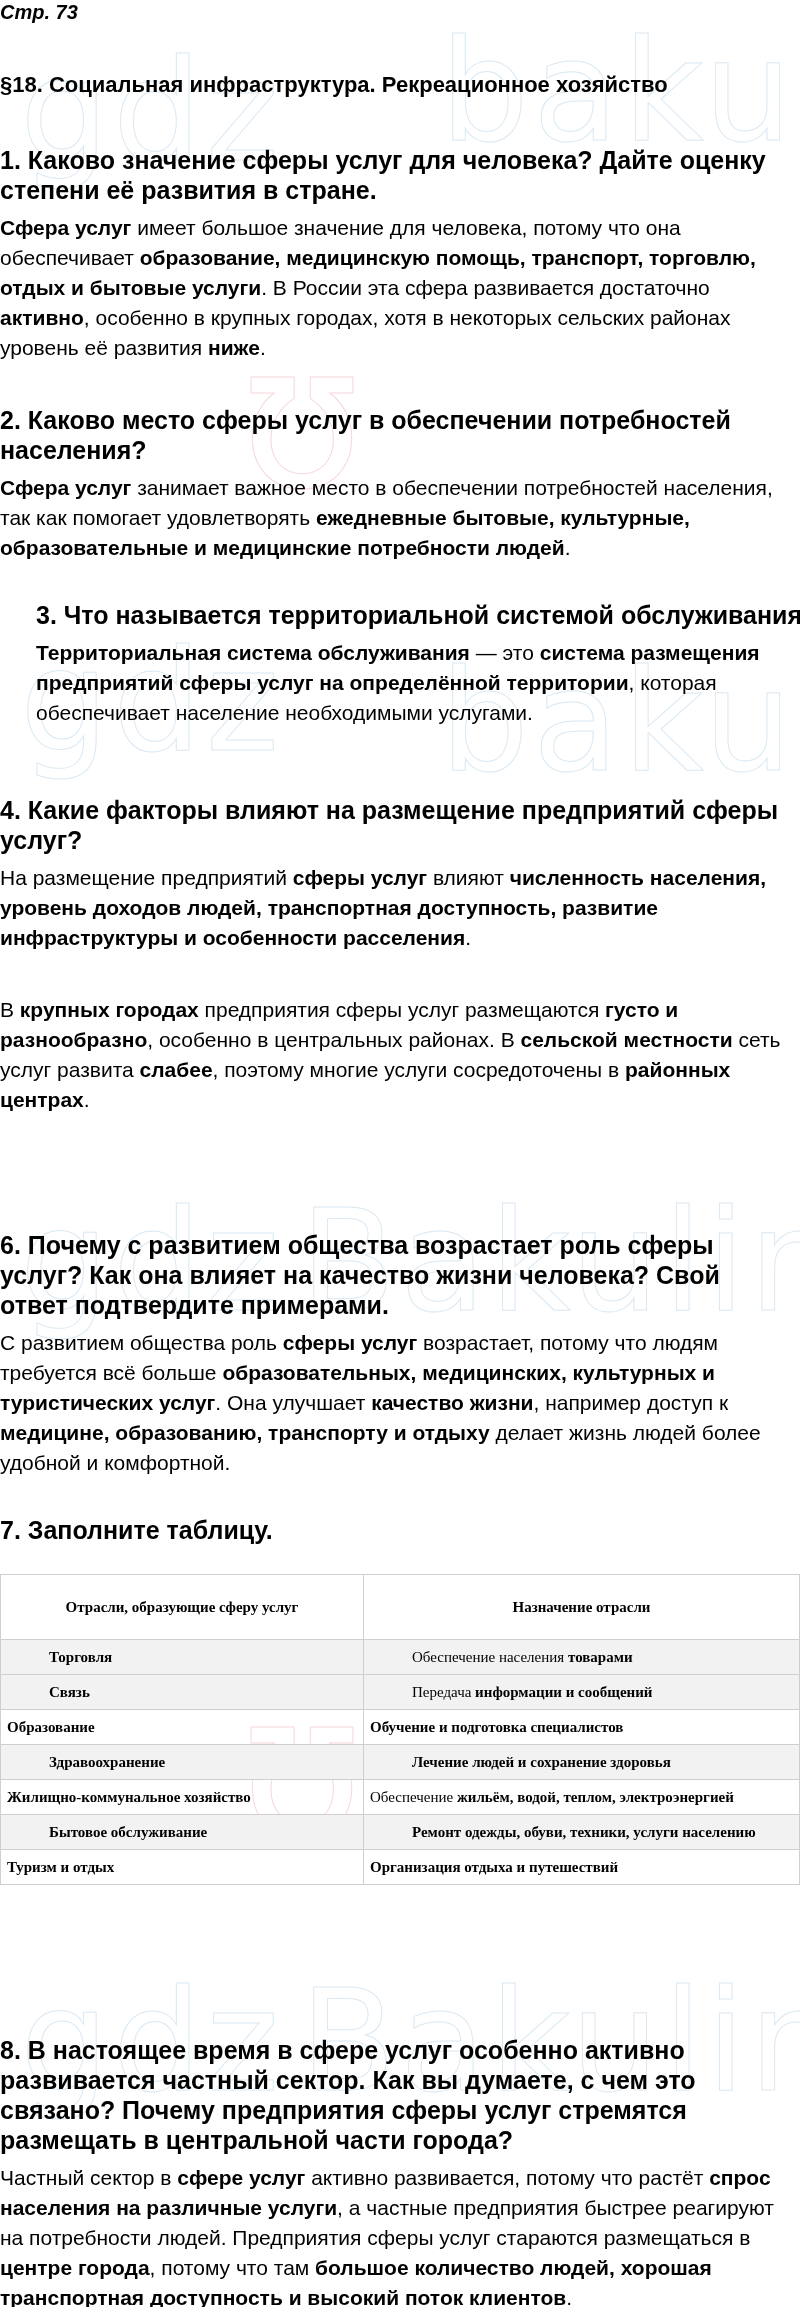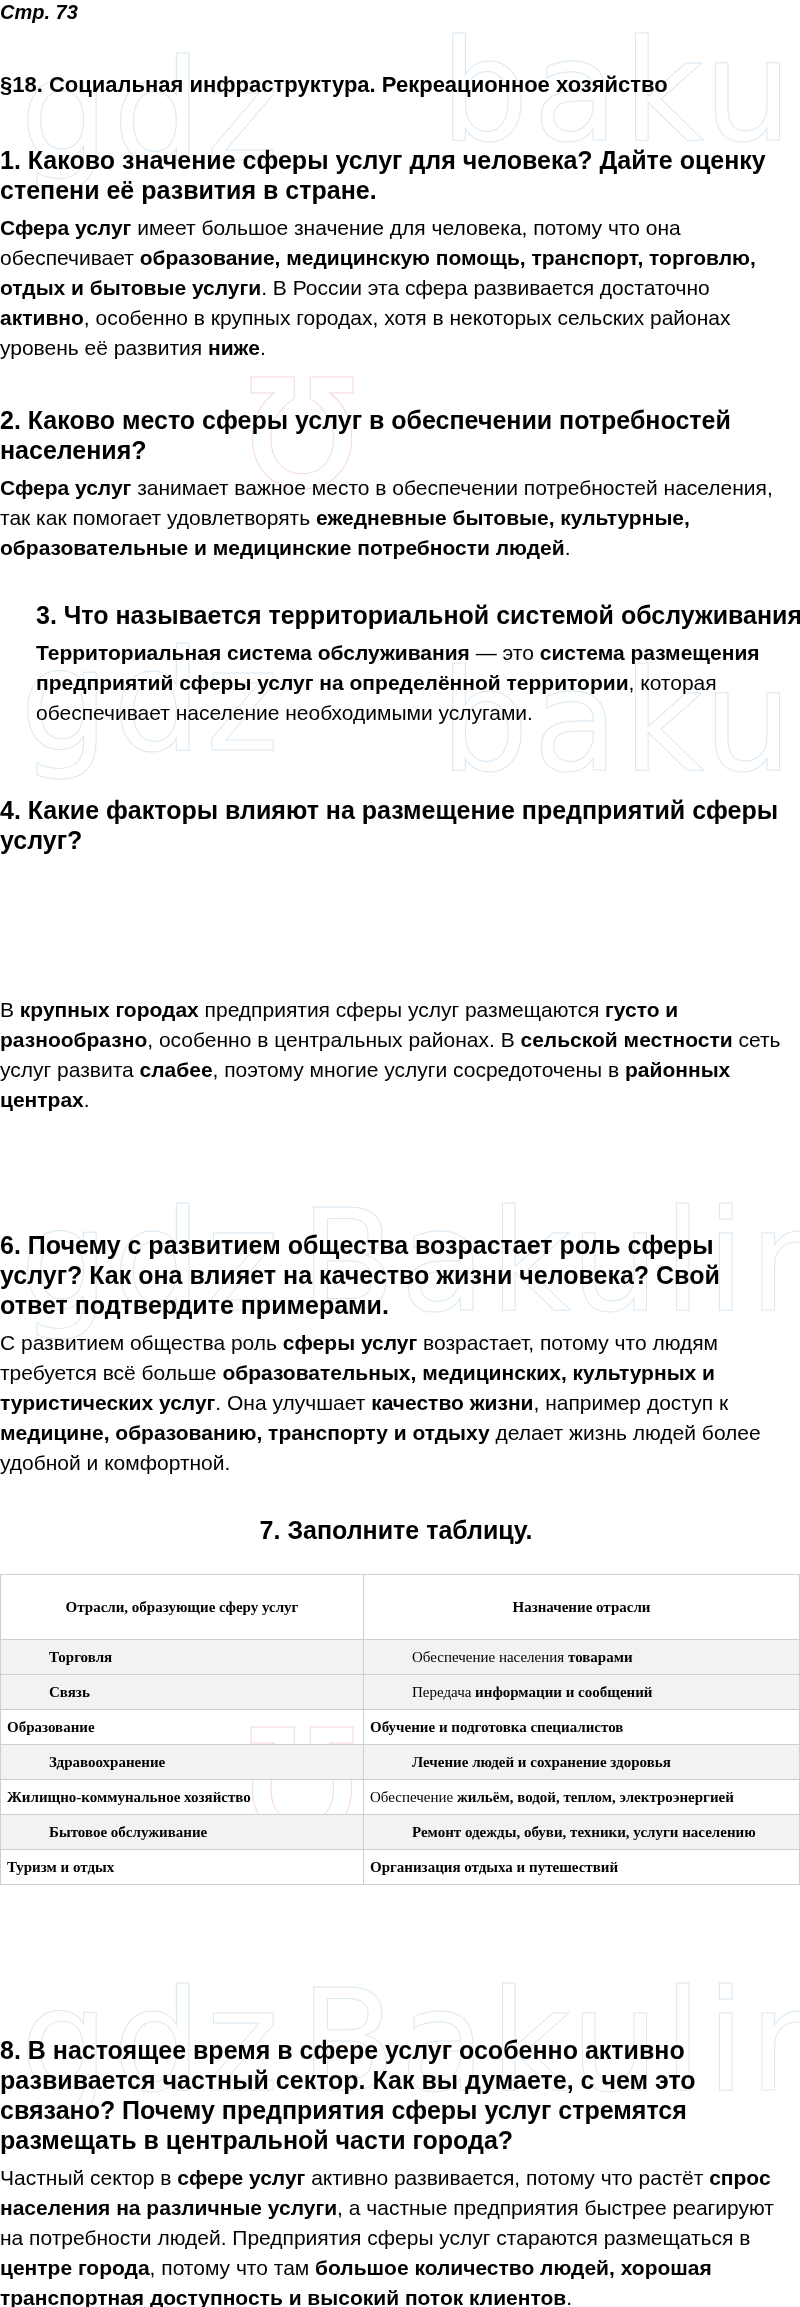--- a/index.html
+++ b/index.html
@@ -53,32 +53,33 @@
     <p class="a"><b>Сфера услуг</b><span> занимает важное место в обеспечении потребностей населения, так как помогает удовлетворять </span><b>ежедневные бытовые, культурные, образовательные и медицинские потребности людей</b><span>.</span></p>
   </div>
 
   <div class="qa" style="top:600px;margin-left:36px;">
     <p class="q">3. Что называется территориальной системой обслуживания?</p>
     <p class="a"><b>Территориальная система обслуживания</b><span> — это </span><b>система размещения предприятий сферы услуг на определённой территории</b><span>, которая обеспечивает население необходимыми услугами.</span></p>
   </div>
 
   <div class="qa" style="top:795px;">
     <p class="q">4. Какие факторы влияют на размещение предприятий сферы услуг?</p>
+    <p class="a"><span>На размещение предприятий </span><b>сферы услуг</b><span> влияют </span><b>численность населения, уровень доходов людей, транспортная доступность, развитие инфраструктуры и особенности расселения</b><span>.</span></p>
   </div>
 
   <div class="qa" style="top:995px;">
     <p class="a"><span>В </span><b>крупных городах</b><span> предприятия сферы услуг размещаются </span><b>густо и разнообразно</b><span>, особенно в центральных районах. В </span><b>сельской местности</b><span> сеть услуг развита </span><b>слабее</b><span>, поэтому многие услуги сосредоточены в </span><b>районных центрах</b><span>.</span></p>
   </div>
 
   <div class="qa" style="top:1230px;">
     <p class="q">6. Почему с развитием общества возрастает роль сферы услуг? Как она влияет на качество жизни человека? Свой ответ подтвердите примерами.</p>
     <p class="a"><span>С развитием общества роль </span><b>сферы услуг</b><span> возрастает, потому что людям требуется всё больше </span><b>образовательных, медицинских, культурных и туристических услуг</b><span>. Она улучшает </span><b>качество жизни</b><span>, например доступ к </span><b>медицине, образованию, транспорту и отдыху</b><span> делает жизнь людей более удобной и комфортной.</span></p>
   </div>
 
-  <div class="qa" style="top:1515px;text-align:center;">
+  <div class="qa" style="top:1515px;">
     <p class="q">7. Заполните таблицу.</p>
   </div>
 
   <table class="t">
     <thead>
       <tr>
         <th style="width:308px;">Отрасли, образующие сферу услуг</th>
         <th>Назначение отрасли</th>
       </tr>
     </thead>

